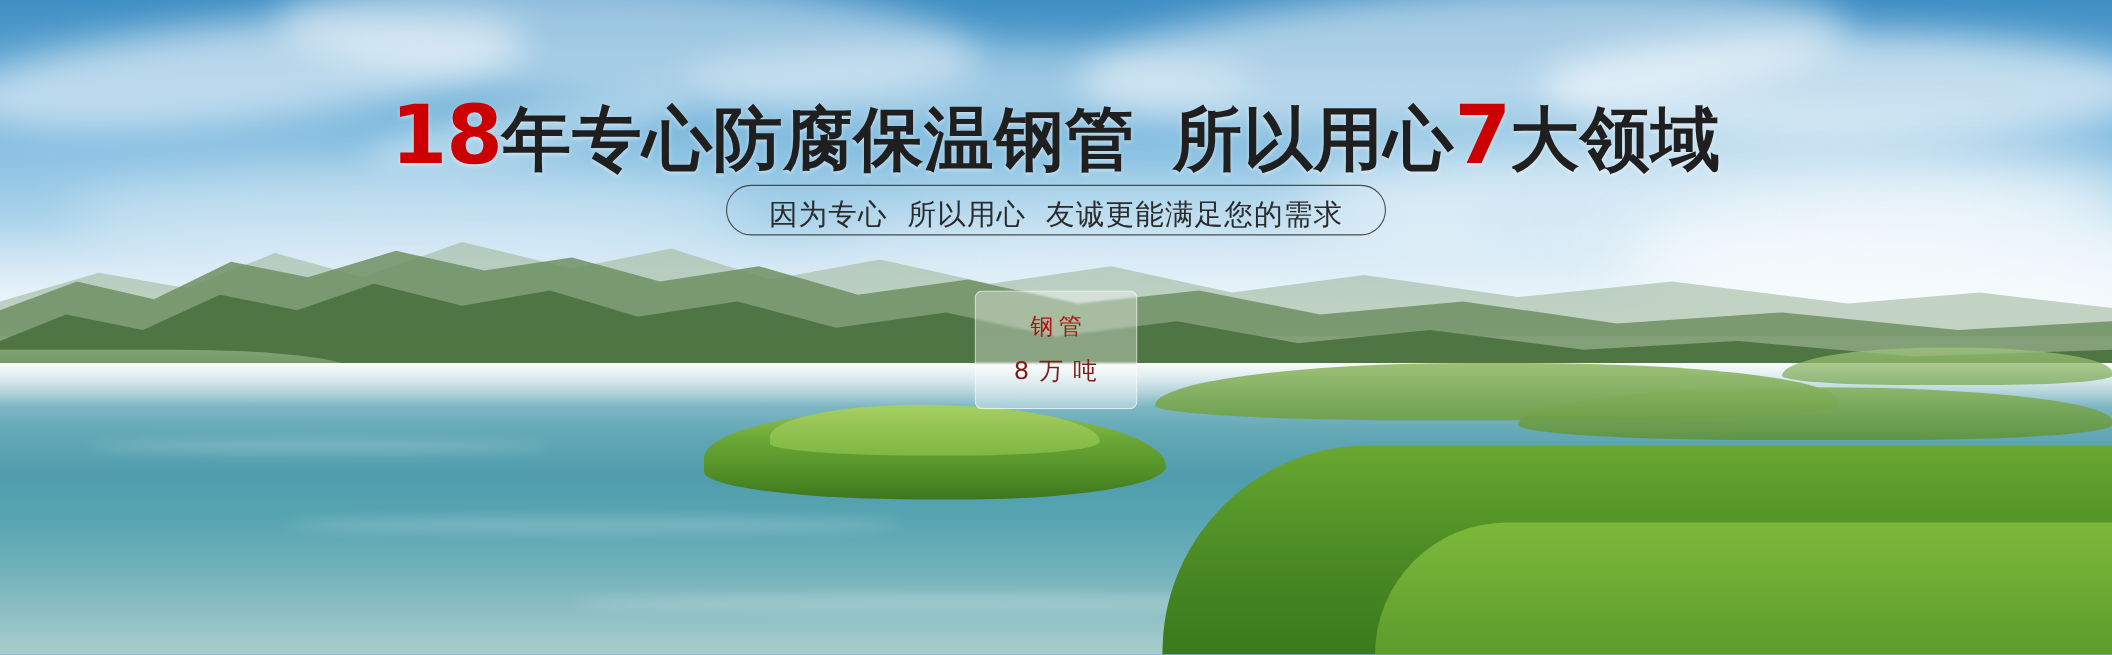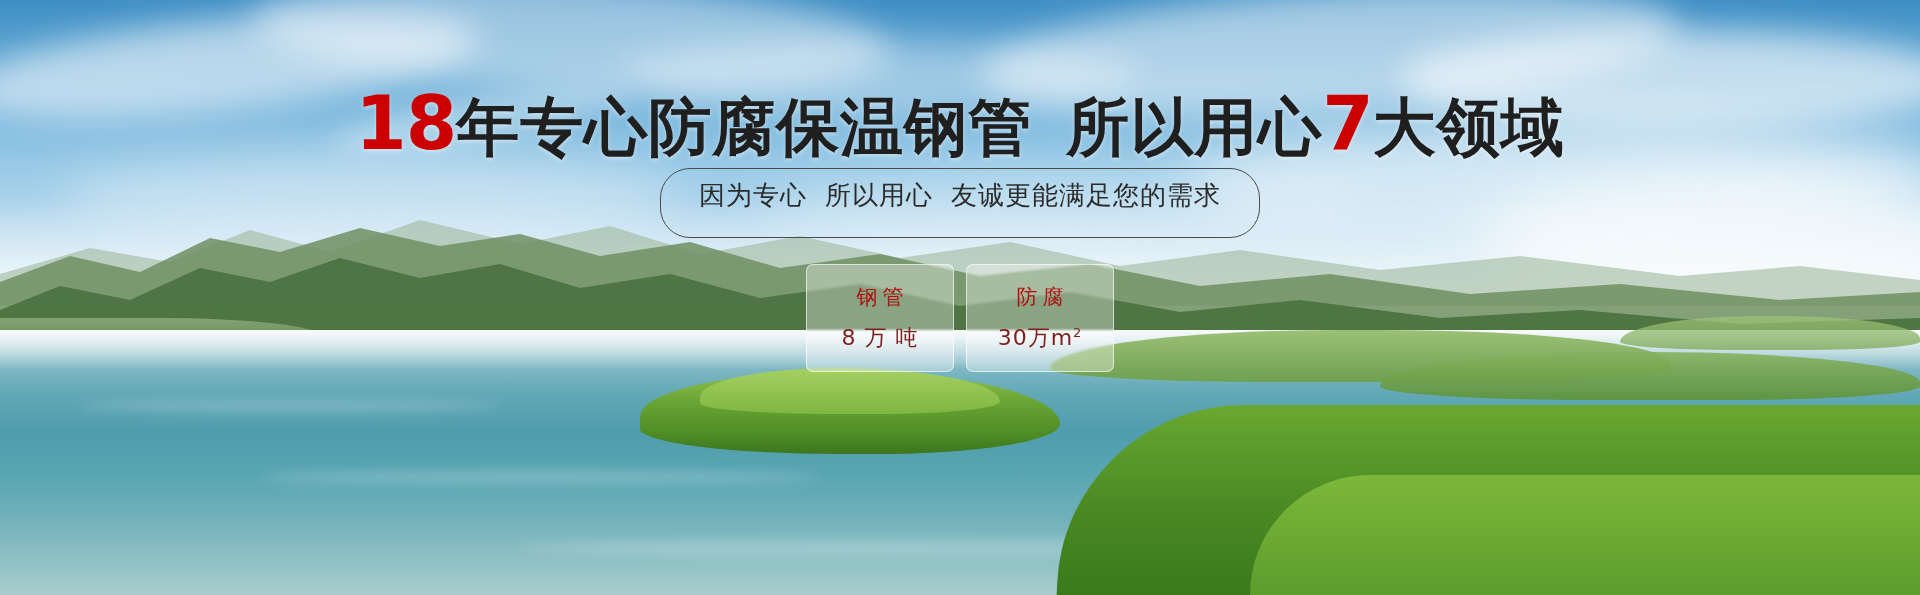--- a/index.html
+++ b/index.html
@@ -102,21 +102,21 @@
   }
   .headline .num {
     color:#cc0000; font-size:74px; font-weight:bold;
     font-family:"DejaVu Sans","Liberation Sans",sans-serif;
     letter-spacing:-1px;
   }
   .headline .gap { display:inline-block; width:34px; }
 
   .subtitle-pill {
     position:absolute; left:50%; top:168px; transform:translateX(-50%);
-    padding:9px 38px 24px;
+    padding:9px 38px 0;
     border:1.6px solid #4a4a4a; border-radius:30px;
     font-size:26px; color:#2b2b2b; letter-spacing:1px;
     white-space:nowrap; background:transparent;
   }
   .subtitle-pill .sp { display:inline-block; width:18px; }
 
   
   .cards {
     position:absolute; left:50%; top:264px; transform:translateX(-50%);
     display:flex; gap:12px;
@@ -202,23 +202,17 @@
 
   <div class="cards">
 
     <div class="card">
       <div class="card-label">钢管</div>
       <div class="card-value">
         <span>8 万 吨</span>
       </div>
     </div>
 
-    <div class="card">
-      <div class="card-label">防腐</div>
-      <div class="card-value">
-        <span>30万m</span><sup>2</sup>
-      </div>
-    </div>
 
 
   </div>
 
 </div>
 
 </body></html>

